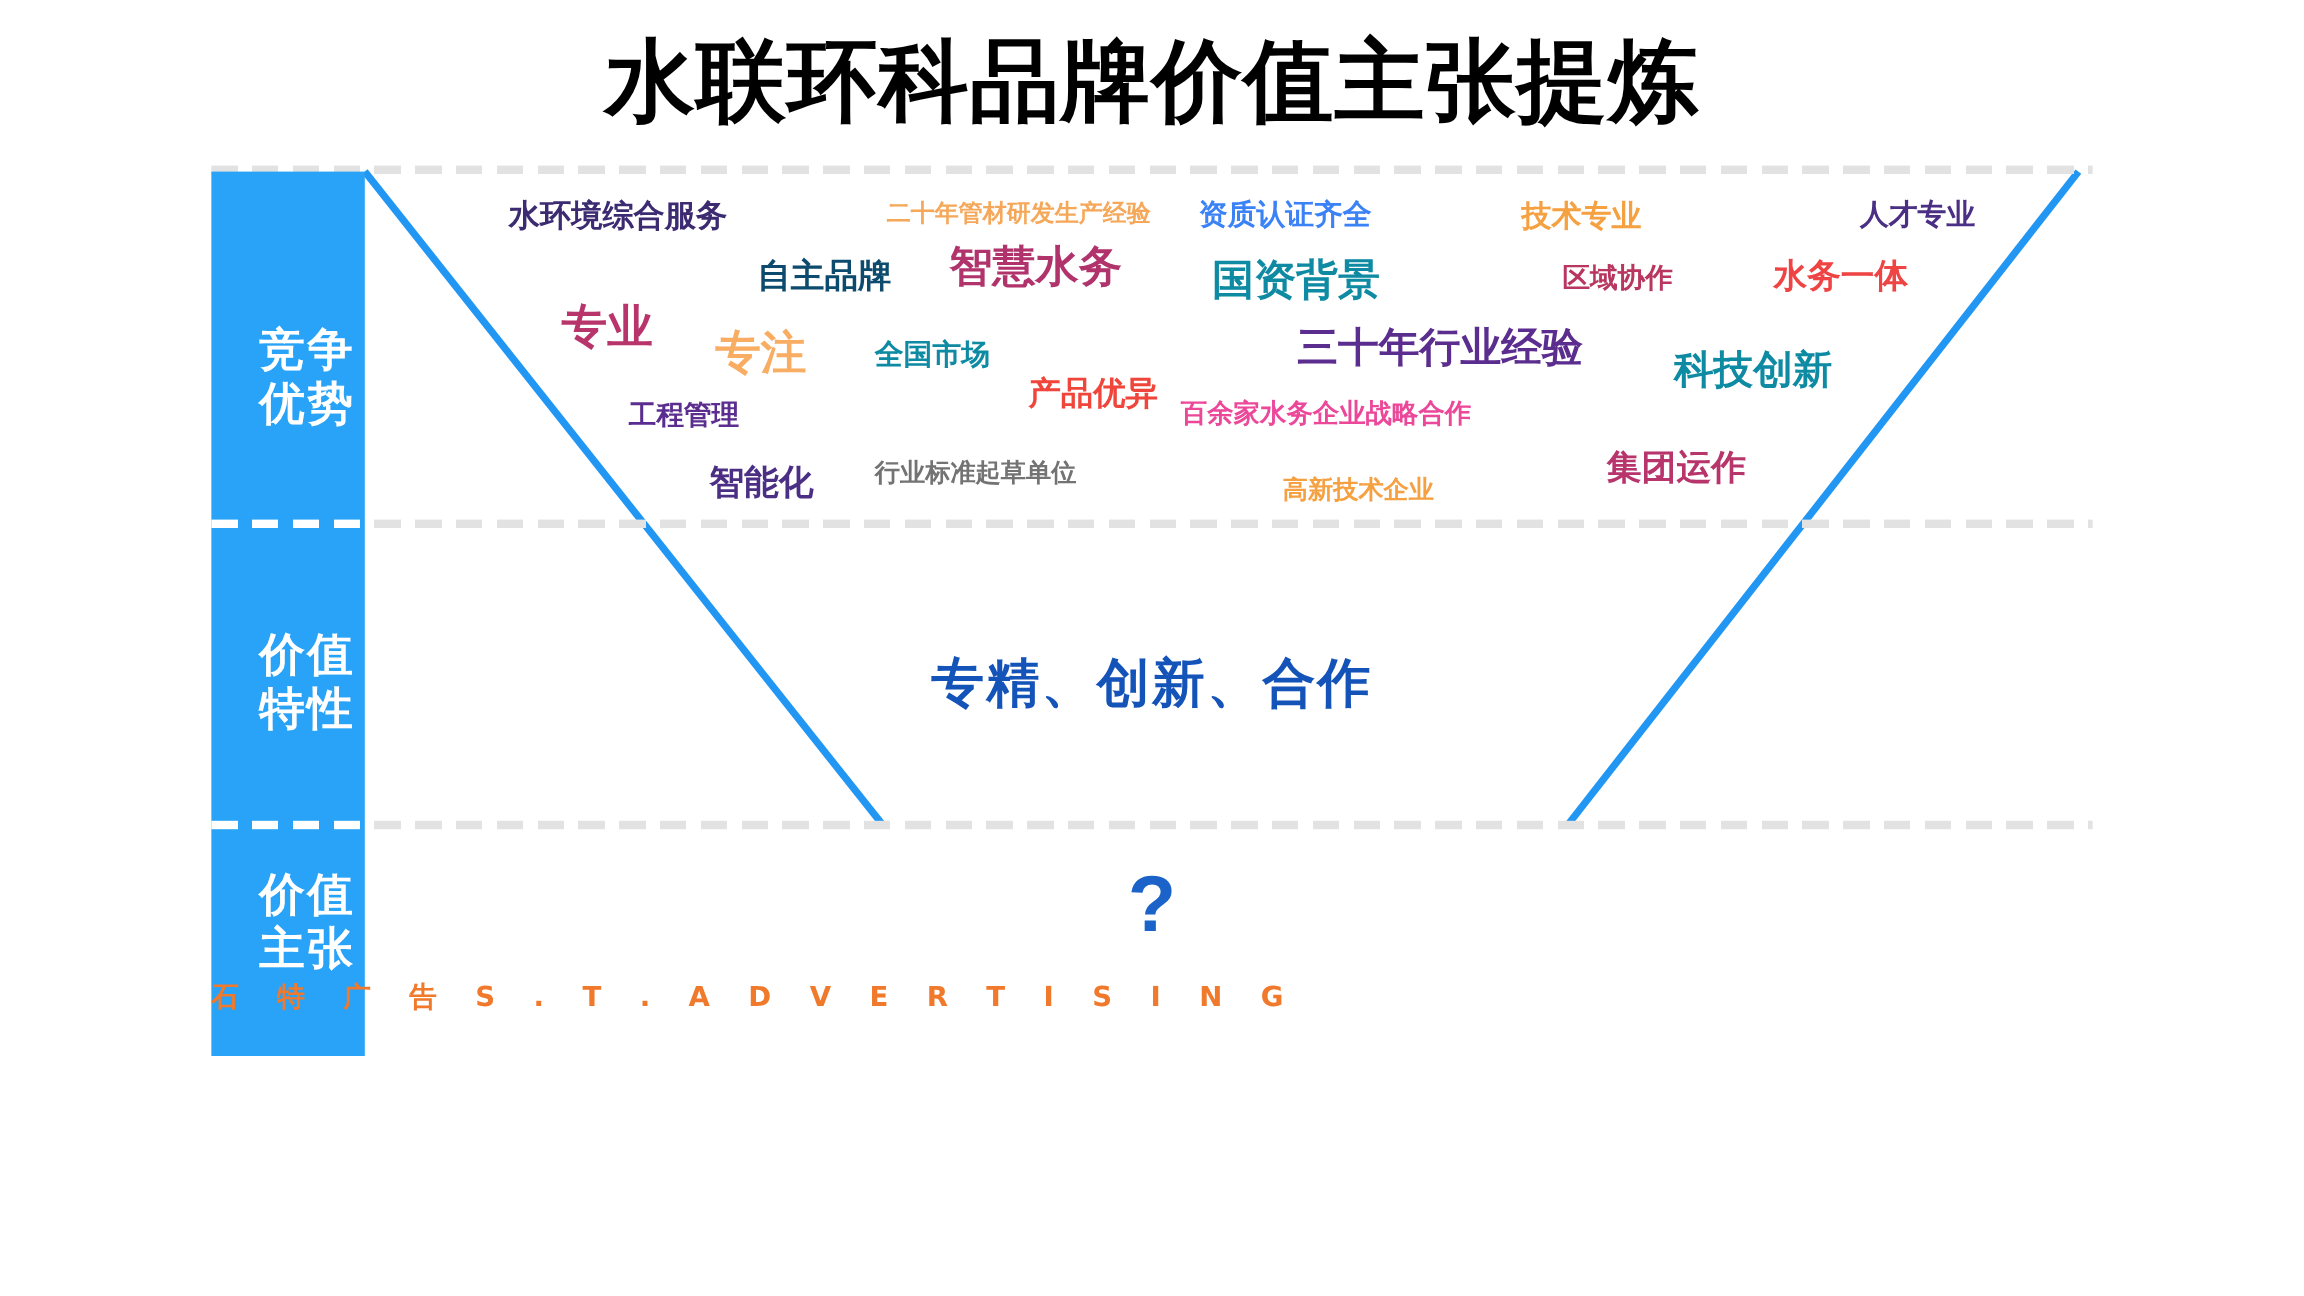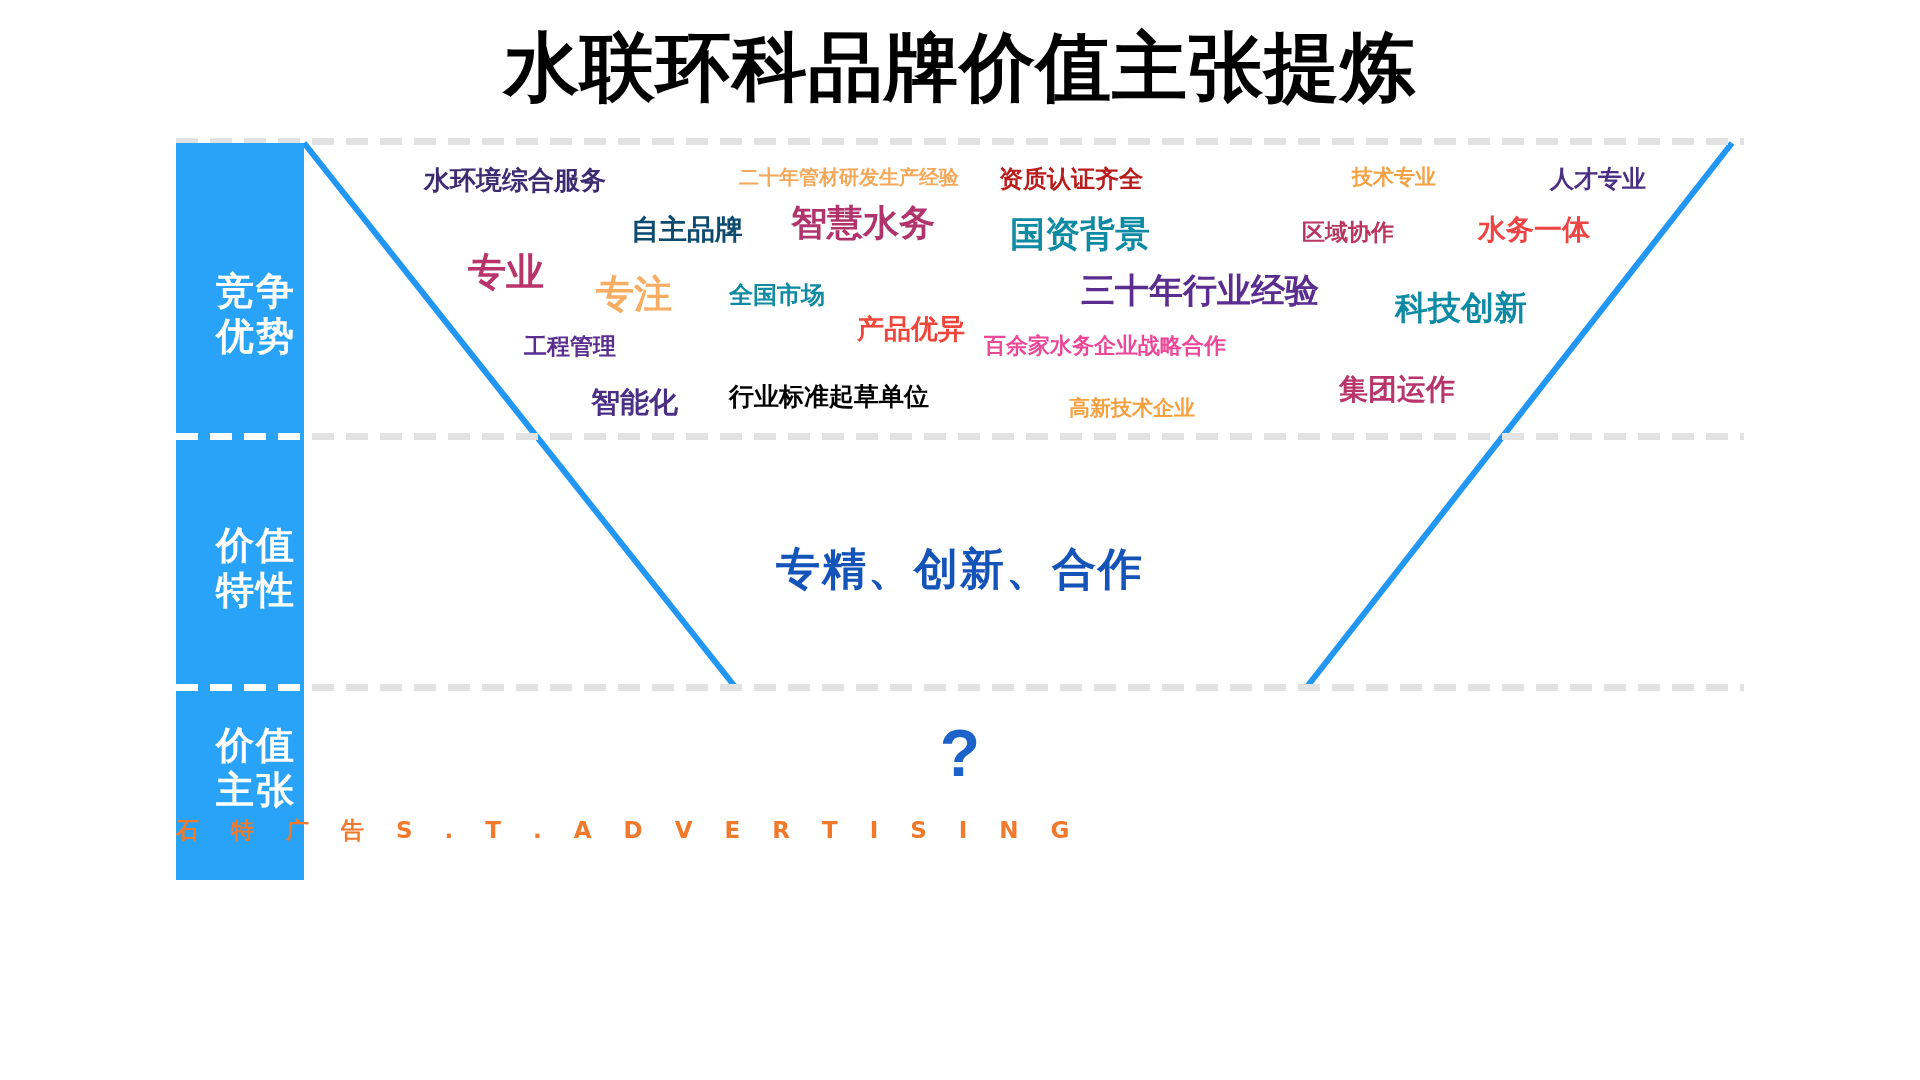--- a/index.html
+++ b/index.html
@@ -140,38 +140,38 @@
 
     <div class="rail-label" id="rail-prop">
       <div>价值</div>
       <div>主张</div>
     </div>
   </div>
 
   <div id="wordcloud">
       <span class="kw" style="left: 248px; top: 24px; font-size: 26px; color: rgb(61, 43, 114);">水环境综合服务</span>
       <span class="kw" style="left: 563px; top: 24px; font-size: 20px; color: rgb(245, 168, 90);">二十年管材研发生产经验</span>
-      <span class="kw" style="left: 823px; top: 24px; font-size: 24px; color: #b91c1c;">资质认证齐全</span>
-      <span class="kw" style="left: 1176px; top: 24px; font-size: 21px; color: rgb(245, 160, 65);">技术专业</span>
+      <span class="kw" style="left: 823px; top: 24px; font-size: 24px; color: #3b82f6;">资质认证齐全</span>
+      <span class="kw" style="left: 1092px; top: 24px; font-size: 25px; color: rgb(245, 160, 65);">技术专业</span>
       <span class="kw" style="left: 1374px; top: 24px; font-size: 24px; color: rgb(75, 47, 132);">人才专业</span>
       <span class="kw" style="left: 455px; top: 73px; font-size: 28px; color: #0c4a6e;">自主品牌</span>
       <span class="kw" style="left: 615px; top: 62px; font-size: 36px; color: rgb(176, 51, 108);">智慧水务</span>
       <span class="kw" style="left: 834px; top: 74px; font-size: 35px; color: rgb(14, 139, 163);">国资背景</span>
       <span class="kw" style="left: 1126px; top: 78px; font-size: 23px; color: rgb(184, 54, 95);">区域协作</span>
       <span class="kw" style="left: 1302px; top: 73px; font-size: 28px; color: #ef4444;">水务一体</span>
       <span class="kw" style="left: 292px; top: 110px; font-size: 38px; color: rgb(184, 53, 108);">专业</span>
       <span class="kw" style="left: 420px; top: 132px; font-size: 38px; color: rgb(248, 173, 98);">专注</span>
       <span class="kw" style="left: 553px; top: 140px; font-size: 24px; color: rgb(14, 139, 163);">全国市场</span>
       <span class="kw" style="left: 905px; top: 130px; font-size: 34px; color: rgb(91, 45, 142);">三十年行业经验</span>
       <span class="kw" style="left: 1219px; top: 148px; font-size: 33px; color: rgb(14, 139, 163);">科技创新</span>
       <span class="kw" style="left: 348px; top: 192px; font-size: 23px; color: rgb(91, 45, 142);">工程管理</span>
       <span class="kw" style="left: 681px; top: 172px; font-size: 27px; color: rgb(240, 69, 58);">产品优异</span>
       <span class="kw" style="left: 808px; top: 192px; font-size: 22px; color: #ec4899;">百余家水务企业战略合作</span>
       <span class="kw" style="left: 415px; top: 245px; font-size: 29px; color: rgb(75, 47, 132);">智能化</span>
-      <span class="kw" style="left: 553px; top: 241px; font-size: 25px; color: #000000;">行业标准起草单位</span>
+      <span class="kw" style="left: 553px; top: 241px; font-size: 21px; color: #737373;">行业标准起草单位</span>
       <span class="kw" style="left: 893px; top: 255px; font-size: 21px; color: rgb(245, 160, 65);">高新技术企业</span>
       <span class="kw" style="left: 1163px; top: 232px; font-size: 29px; color: rgb(184, 53, 108);">集团运作</span>
     </div>
 
   <div id="value-traits">专精、创新、合作</div>
 
   <div id="question-mark">?</div>
 
   <div id="footer">石 特 广 告   S . T .   A D V E R T I S I N G</div>
 

